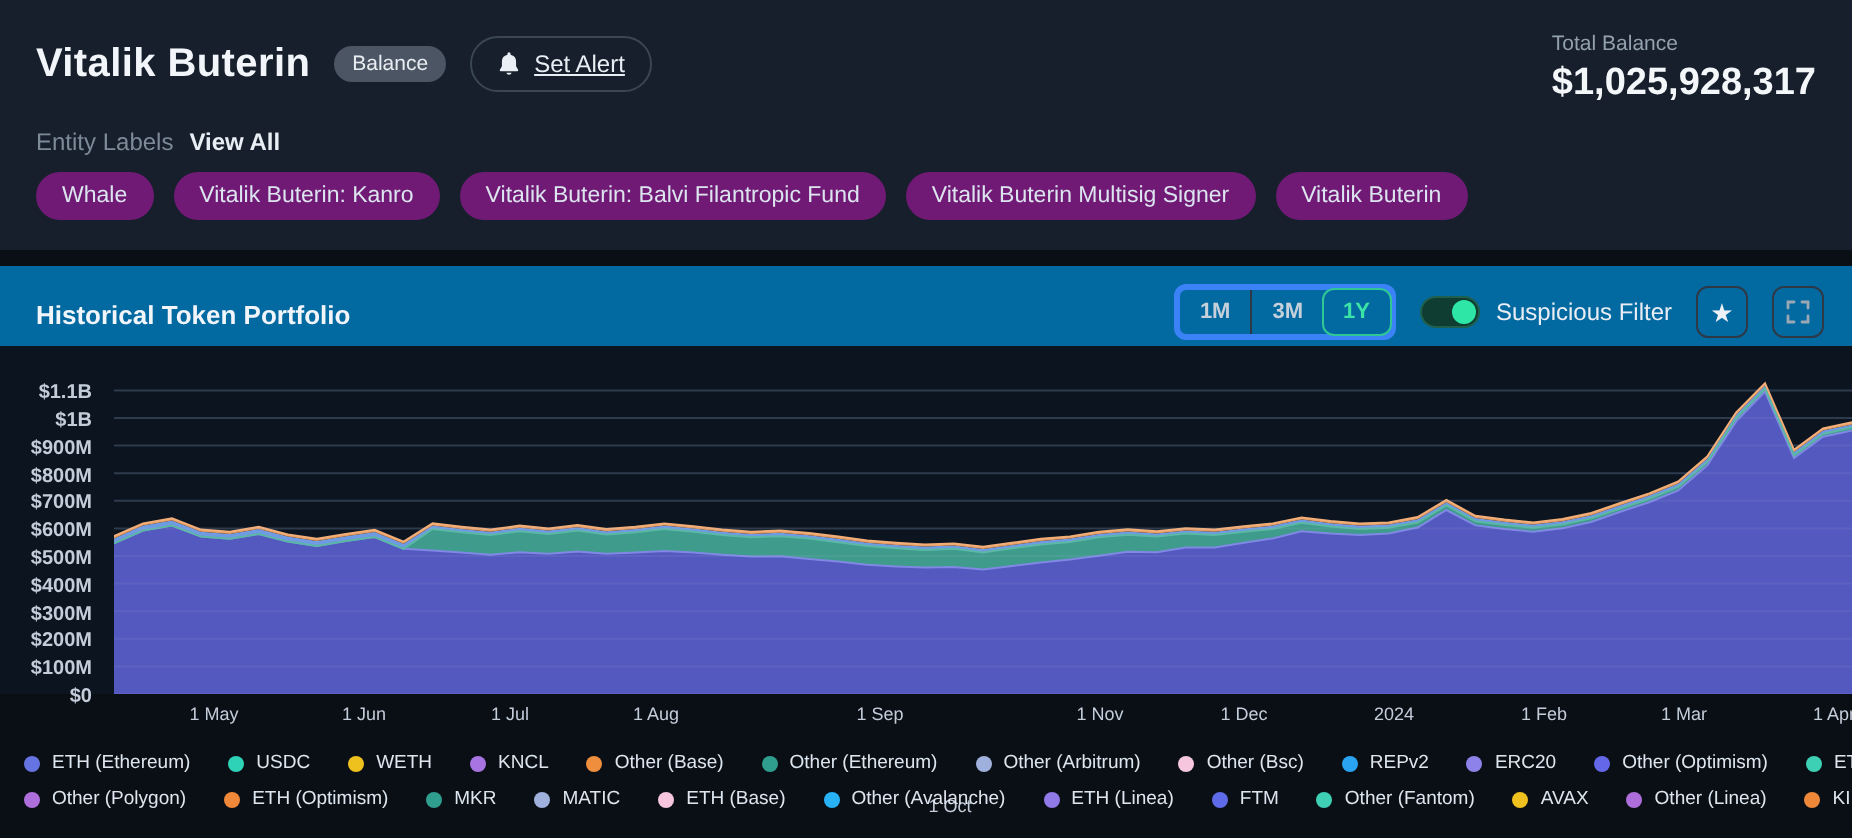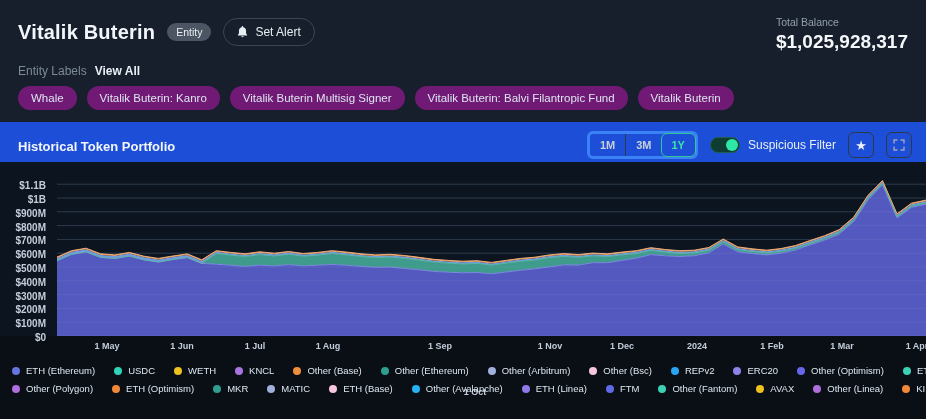--- a/index.html
+++ b/index.html
@@ -6,89 +6,89 @@
   html,body { background:#070b11; }
   body { font-family:"Liberation Sans", sans-serif; }
   #app { position:relative; width:926px; height:419px; background:#0a0f16; overflow:hidden; }
 
   
   .header-card { position:absolute; left:0; top:0; width:926px; height:125px; background:#161f2b; }
   .title-row { position:absolute; left:18px; top:18px; display:flex; align-items:center; gap:12px; }
   .entity-title { font-size:20px; font-weight:bold; color:#f2f6fa; letter-spacing:.2px; }
   .entity-badge { background:#4b5563; color:#e9edf2; font-size:10.5px; padding:3px 9px; border-radius:10px; }
   .set-alert-btn { display:flex; align-items:center; gap:7px; border:1px solid #3a4654; border-radius:15px;
-    padding:6px 13px; font-size:12px; color:#e9eef4; background:transparent; cursor:pointer; }
+    padding:6px 13px; font-size:12px; color:#e9eef4; background:transparent; cursor:pointer;text-decoration:underline; }
   .total-balance { position:absolute; right:18px; top:16px; text-align:left; }
   .tb-label { font-size:10.5px; color:#93a0ad; }
   .tb-value { font-size:19px; font-weight:bold; color:#f4f7fa; margin-top:3px; }
   .labels-row { position:absolute; left:18px; top:64px; display:flex; gap:8px; align-items:center; }
   .labels-title { font-size:12px; color:#7d8a98; }
   .view-all { font-size:12px; font-weight:bold; color:#e8eef4; cursor:pointer; }
   .tags-row { position:absolute; left:18px; top:86px; display:flex; gap:10px; }
   .tag-pill { background:#701a75; color:#dce5ef; font-size:11.5px; padding:6px 13px; border-radius:14px; white-space:nowrap; cursor:pointer; }
 
   
-  .chart-card { position:absolute; left:0; top:122px; width:926px; height:210px; background:#1d4ed8; }
+  .chart-card { position:absolute; left:0; top:133px; width:926px; height:210px; background:#0369a1; }
   .chart-title { position:absolute; left:18px; top:17px; font-size:13px; font-weight:bold; color:#f2f6fa; }
   .chart-controls { position:absolute; right:14px; top:9px; display:flex; align-items:center; gap:12px; height:28px; }
   .range-group { display:flex; border:3px solid #3b82f6; border-radius:6px; }
   .range-btn { position:relative; font-size:11px; font-weight:bold; color:#c6d0da; padding:5px 10px; cursor:pointer; }
   .range-btn + .range-btn { border-left:1px solid #2d3946; }
   .range-btn.active { border:1px solid #2fc795; color:#3ce3a6; border-radius:6px; margin:-1px; padding:5px 10px; }
   .toggle-wrap { display:flex; align-items:center; gap:8px; }
   .toggle { position:relative; width:30px; height:16px; border-radius:9px; background:#0f3d32; border:1px solid #1e604c; cursor:pointer; }
   .toggle-knob { position:absolute; right:1px; top:1px; width:12px; height:12px; border-radius:50%; background:#2ee7a7; }
   .toggle-label { font-size:12px; color:#e9eef4; }
   .icon-btn { width:26px; height:26px; border:1px solid #2d3946; border-radius:6px; display:flex; align-items:center; justify-content:center; cursor:pointer; background:transparent; }
   .star-glyph { color:#eef2f6; font-size:13px; line-height:1; }
 
   .plot-bg { position:absolute; left:0; top:40px; width:926px; height:174px; background:#0c1420; }
   #chart-svg { position:absolute; left:57px; top:45px; width:869px; height:169px; display:block; }
   #y-axis { position:absolute; left:0; top:45px; width:50px; height:169px; }
   .y-tick { position:absolute; right:4px; font-size:10px; font-weight:bold; color:#c3cdd9; white-space:nowrap; }
   #x-axis { position:absolute; left:57px; top:219px; width:869px; height:12px; }
-  .x-tick { position:absolute; transform:translateX(-50%); font-size:9px; font-weight:bold; color:#c3cdd9; white-space:nowrap; }
+  .x-tick { position:absolute; transform:translateX(-50%); font-size:9px; font-weight:normal; color:#c3cdd9; white-space:nowrap; }
 
   #legend { position:absolute; left:12px; top:243px; }
   .legend-row { display:flex; gap:19px; margin-bottom:7px; align-items:center; }
   .legend-item { display:flex; align-items:center; gap:6px; cursor:pointer; }
   .legend-dot { width:8px; height:8px; border-radius:50%; flex:0 0 auto; }
   .legend-label { font-size:9.5px; color:#dde6ef; white-space:nowrap; }
 </style>
 </head>
 <body>
 
 <div id="app">
 
   <div class="header-card">
     <div class="title-row">
       <span class="entity-title">Vitalik Buterin</span>
-      <span class="entity-badge">Entity</span>
+      <span class="entity-badge">Balance</span>
       <button class="set-alert-btn">
         <span style="display:flex;">
           <svg width="11" height="12" viewBox="0 0 14 15">
               <path fill="#e9eef4" d="M7 0a1 1 0 0 1 1 1v.6A4.5 4.5 0 0 1 11.5 6v3l1.3 2.2a.6.6 0 0 1-.52.9H1.72a.6.6 0 0 1-.52-.9L2.5 9V6A4.5 4.5 0 0 1 6 1.6V1a1 1 0 0 1 1-1zM5.3 13h3.4a1.75 1.75 0 0 1-3.4 0z"></path>
             </svg>
         </span>
         <span>Set Alert</span>
       </button>
     </div>
     <div class="total-balance">
       <div class="tb-label">Total Balance</div>
       <div class="tb-value">$1,025,928,317</div>
     </div>
     <div class="labels-row">
       <span class="labels-title">Entity Labels</span>
       <span class="view-all">View All</span>
     </div>
     <div class="tags-row" id="tags-row">
         <div class="tag-pill">Whale</div>
         <div class="tag-pill">Vitalik Buterin: Kanro</div>
+        <div class="tag-pill">Vitalik Buterin: Balvi Filantropic Fund</div>
         <div class="tag-pill">Vitalik Buterin Multisig Signer</div>
-        <div class="tag-pill">Vitalik Buterin: Balvi Filantropic Fund</div>
         <div class="tag-pill">Vitalik Buterin</div>
       </div>
   </div>
 
   <div class="chart-card">
     <div class="chart-title">Historical Token Portfolio</div>
 
     <div class="chart-controls">
       <div class="range-group" id="range-group">
           <div class="range-btn">1M</div>

